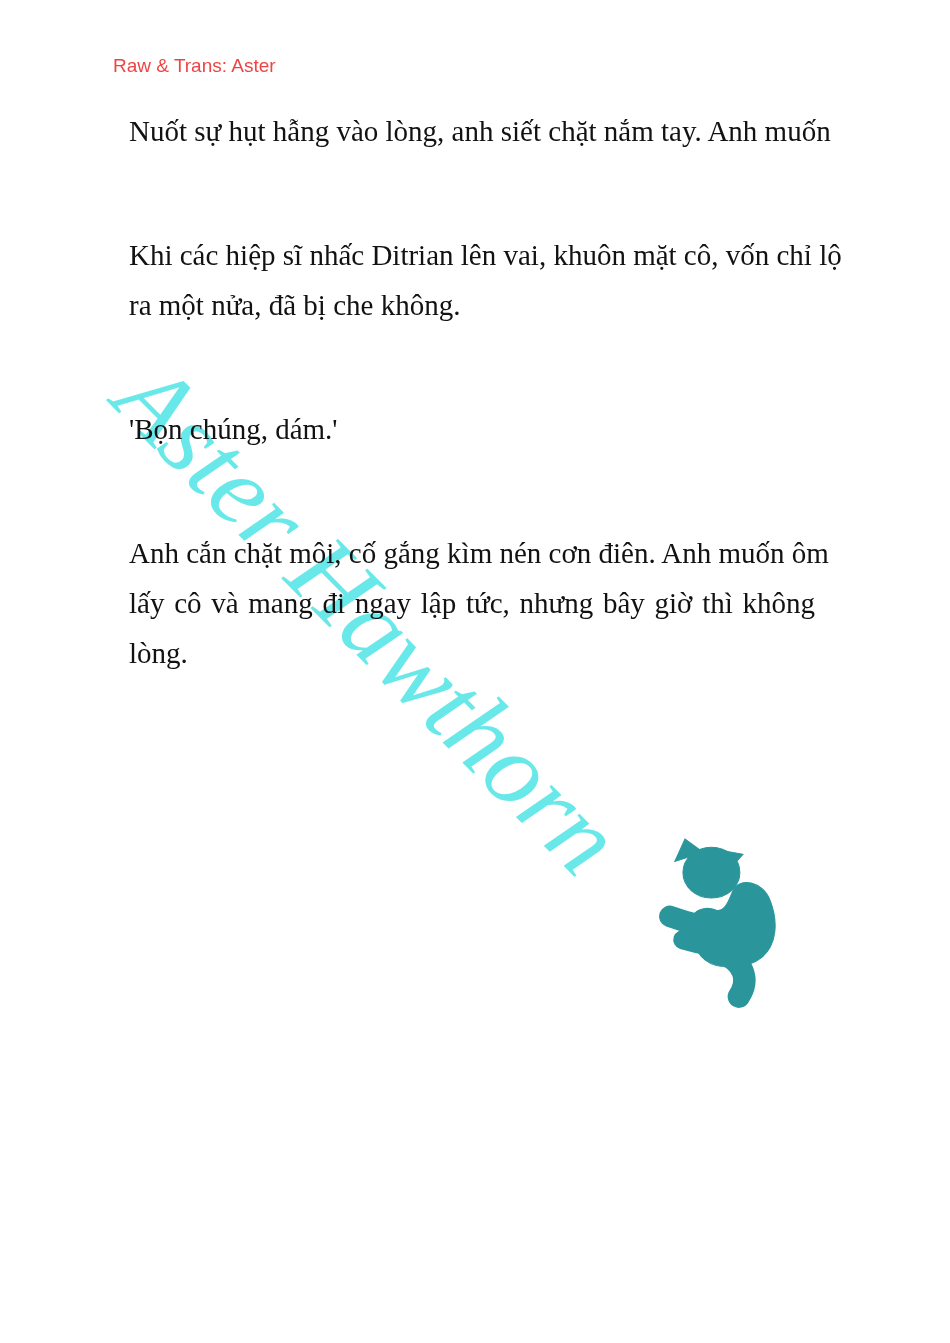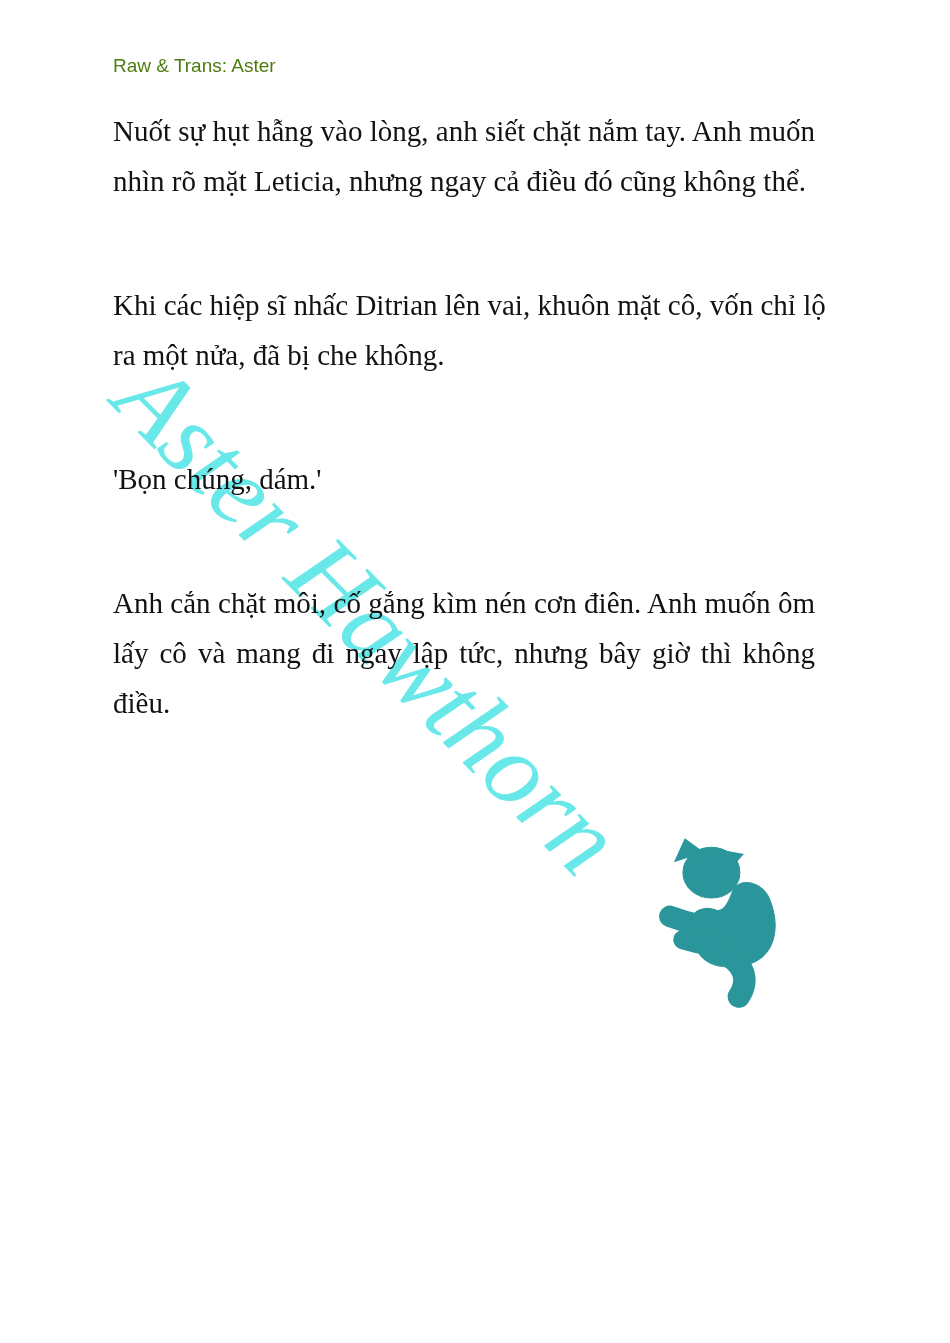--- a/index.html
+++ b/index.html
@@ -52,24 +52,24 @@
     width: 702px;
     z-index: 2;
     color: var(--text-color);
   }
   .credit {
     margin-top: 53px;
     height: 26px;
     font-family: "Liberation Sans", sans-serif;
     font-size: 19px;
     line-height: 26px;
-    color: #4d7c0f;
+    color: #ef4444;
   }
   .paragraphs { margin-top: 27px; }
-  .para { margin-bottom: 74px; }
+  .para { margin-bottom: 74px; margin-left: 16px; }
   .line {
     font-family: "Liberation Serif", serif;
     font-size: 29px;
     line-height: 50px;
     height: 50px;
     white-space: nowrap;
     text-align: justify;
     text-align-last: justify;
   }
   .line.para-end {
@@ -101,30 +101,29 @@
     <path class="stroke-only" d="M56,106 Q42,104 29,100" stroke-width="19" stroke-linecap="round"></path>
 
     <path class="stroke-only" d="M68,113 C89,123 95,139 84,156" stroke-width="22" stroke-linecap="round"></path>
   </svg>
 
   <div class="content">
     <div class="credit">Raw &amp; Trans: Aster</div>
     <div class="paragraphs">
         <div class="para">
           <div class="line">Nuốt sự hụt hẫng vào lòng, anh siết chặt nắm tay. Anh muốn</div>
-          <div class="line para-end">nhìn rõ mặt Leticia, nhưng ngay cả điều đó cũng không thể.</div>
         </div>
         <div class="para">
           <div class="line">Khi các hiệp sĩ nhấc Ditrian lên vai, khuôn mặt cô, vốn chỉ lộ</div>
           <div class="line para-end">ra một nửa, đã bị che không.</div>
         </div>
         <div class="para">
           <div class="line para-end">'Bọn chúng, dám.'</div>
         </div>
         <div class="para">
           <div class="line">Anh cắn chặt môi, cố gắng kìm nén cơn điên. Anh muốn ôm</div>
           <div class="line">lấy cô và mang đi ngay lập tức, nhưng bây giờ thì không</div>
-          <div class="line para-end">điều.</div>
+          <div class="line para-end">lòng.</div>
         </div>
       </div>
   </div>
 
 </div>
 
 </body></html>

